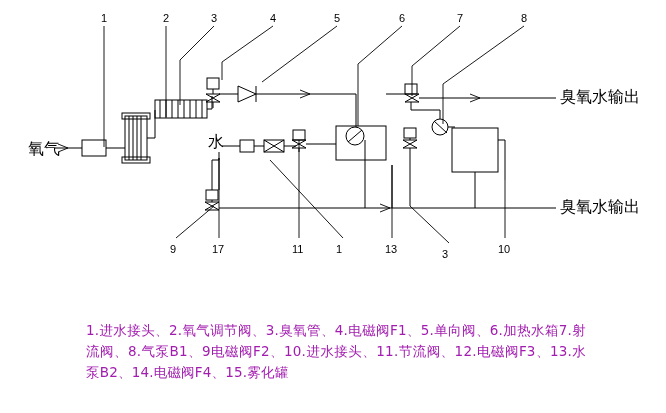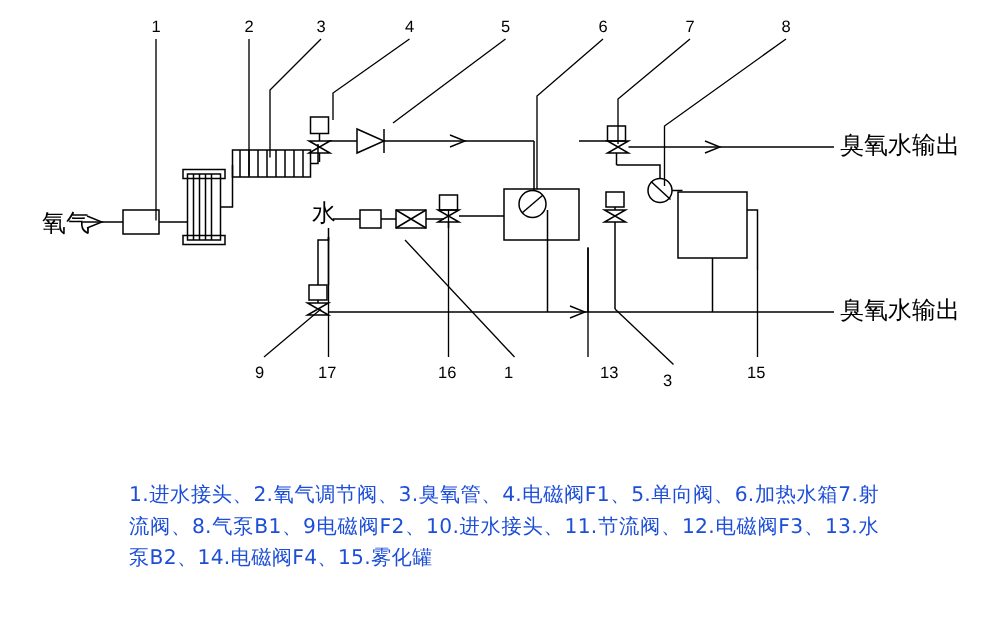--- a/index.html
+++ b/index.html
@@ -42,21 +42,21 @@
   #caption {
     position: absolute;
     left: 86px;
     top: 320px;
     width: 500px;
     font-family: "DejaVu Sans", sans-serif;
     font-size: 13.5px;
     line-height: 21px;
     letter-spacing: 0.2px;
     text-align: justify;
-    color: #1d4ed8;
+    color: #a21caf;
   }
 </style>
 </head>
 <body>
 
 <div id="diagram-root">
 
   <svg class="figure" viewBox="0 0 666 413">
     <g fill="none" stroke="#000" stroke-width="1" shape-rendering="geometricPrecision">
 
@@ -212,25 +212,25 @@
   <div class="lbl" style="left:163px; top:12px;">2</div>
   <div class="lbl" style="left:211px; top:12px;">3</div>
   <div class="lbl" style="left:270px; top:12px;">4</div>
   <div class="lbl" style="left:334px; top:12px;">5</div>
   <div class="lbl" style="left:399px; top:12px;">6</div>
   <div class="lbl" style="left:457px; top:12px;">7</div>
   <div class="lbl" style="left:521px; top:12px;">8</div>
 
   <div class="lbl" style="left:170px; top:243px;">9</div>
   <div class="lbl" style="left:212px; top:243px;">17</div>
-  <div class="lbl" style="left:292px; top:243px;">16</div>
+  <div class="lbl" style="left:292px; top:243px;">11</div>
   <div class="lbl" style="left:336px; top:243px;">1</div>
-  <div class="lbl" style="left:385px; top:243px;margin-left:15px;">13</div>
+  <div class="lbl" style="left:385px; top:243px;">13</div>
   <div class="lbl" style="left:442px; top:248px;">3</div>
-  <div class="lbl" style="left:498px; top:243px;">15</div>
+  <div class="lbl" style="left:498px; top:243px;">10</div>
 
   <div class="lbl cn" style="left:28px; top:143px;text-align:right;">氧气</div>
   <div class="lbl cn" style="left:208px; top:136px;">水</div>
   <div class="lbl cn" style="left:560px; top:91px;">臭氧水输出</div>
   <div class="lbl cn" style="left:560px; top:201px;">臭氧水输出</div>
 
   <div id="caption">1.进水接头、2.氧气调节阀、3.臭氧管、4.电磁阀F1、5.单向阀、6.加热水箱7.射流阀、8.气泵B1、9电磁阀F2、10.进水接头、11.节流阀、12.电磁阀F3、13.水泵B2、14.电磁阀F4、15.雾化罐</div>
 
 </div>
 

